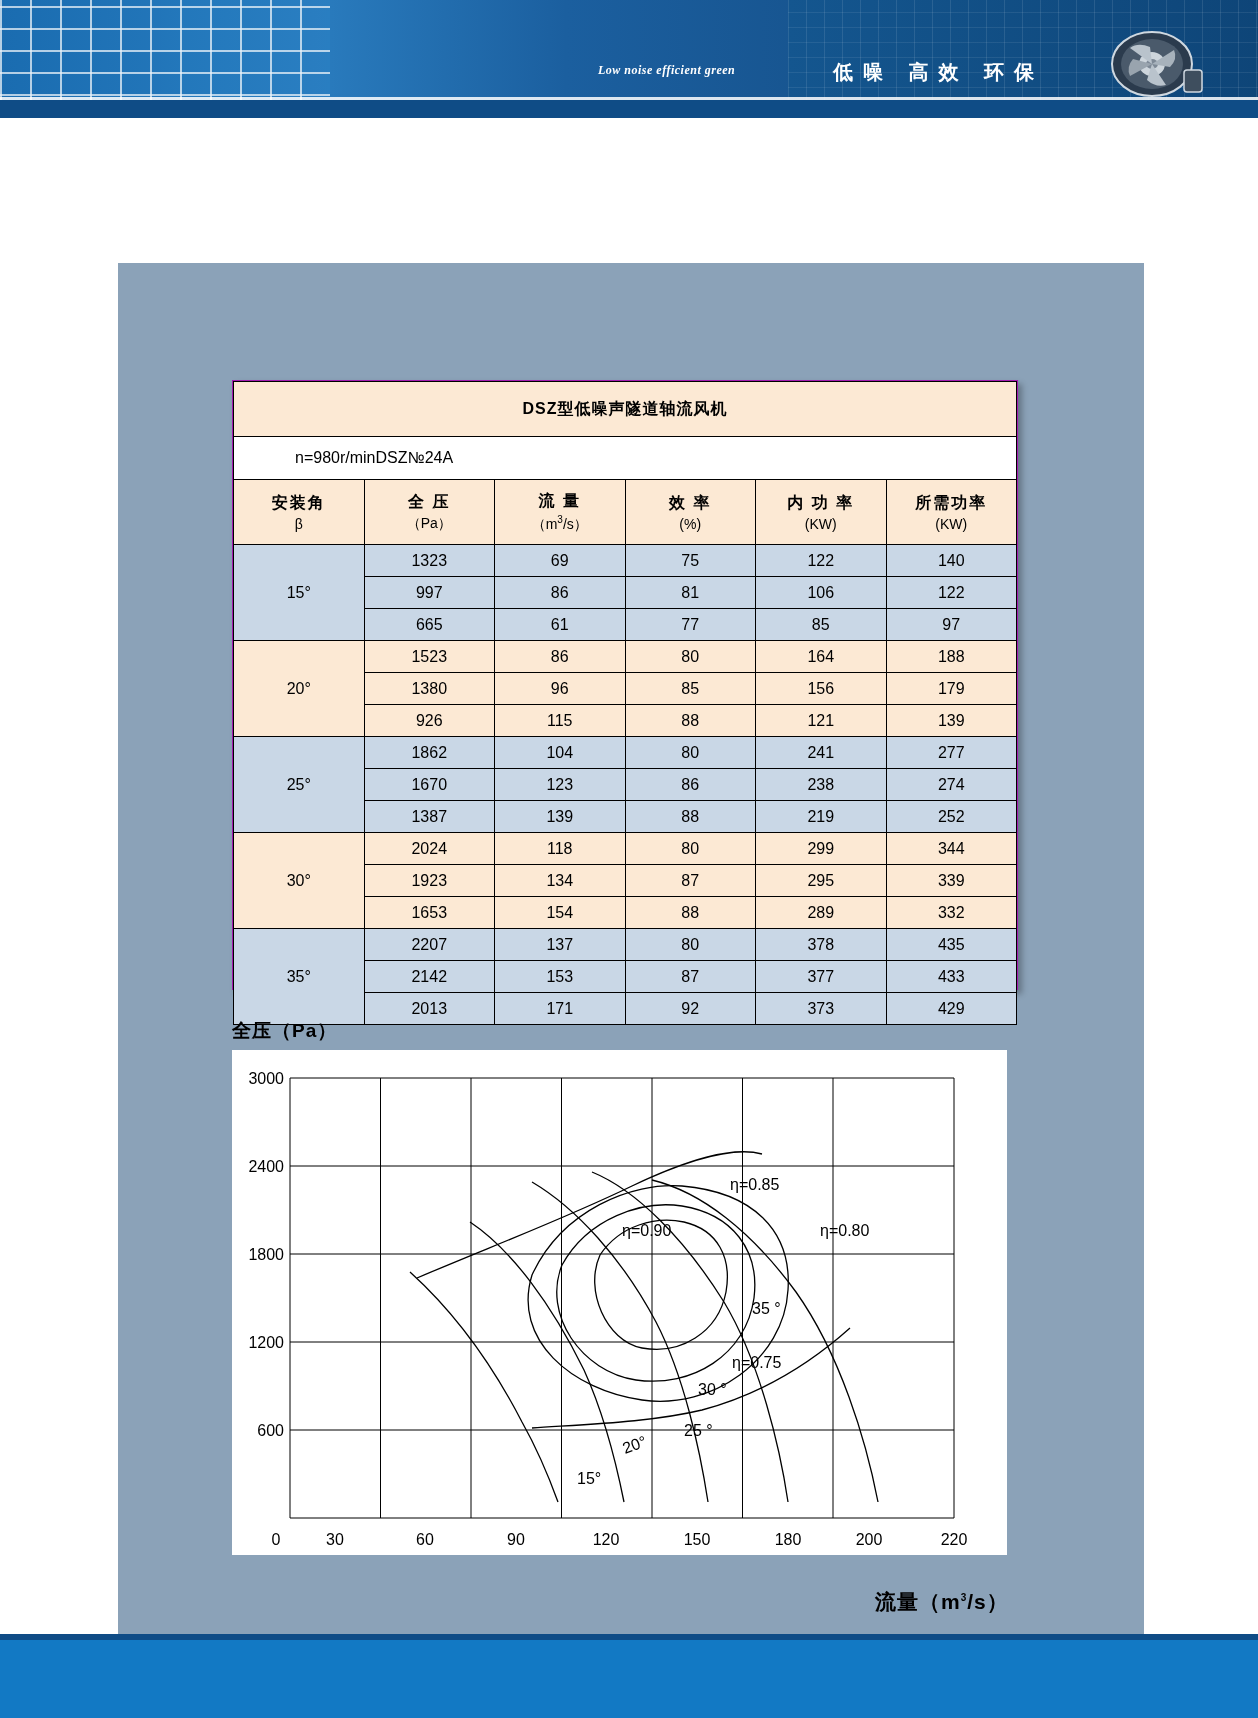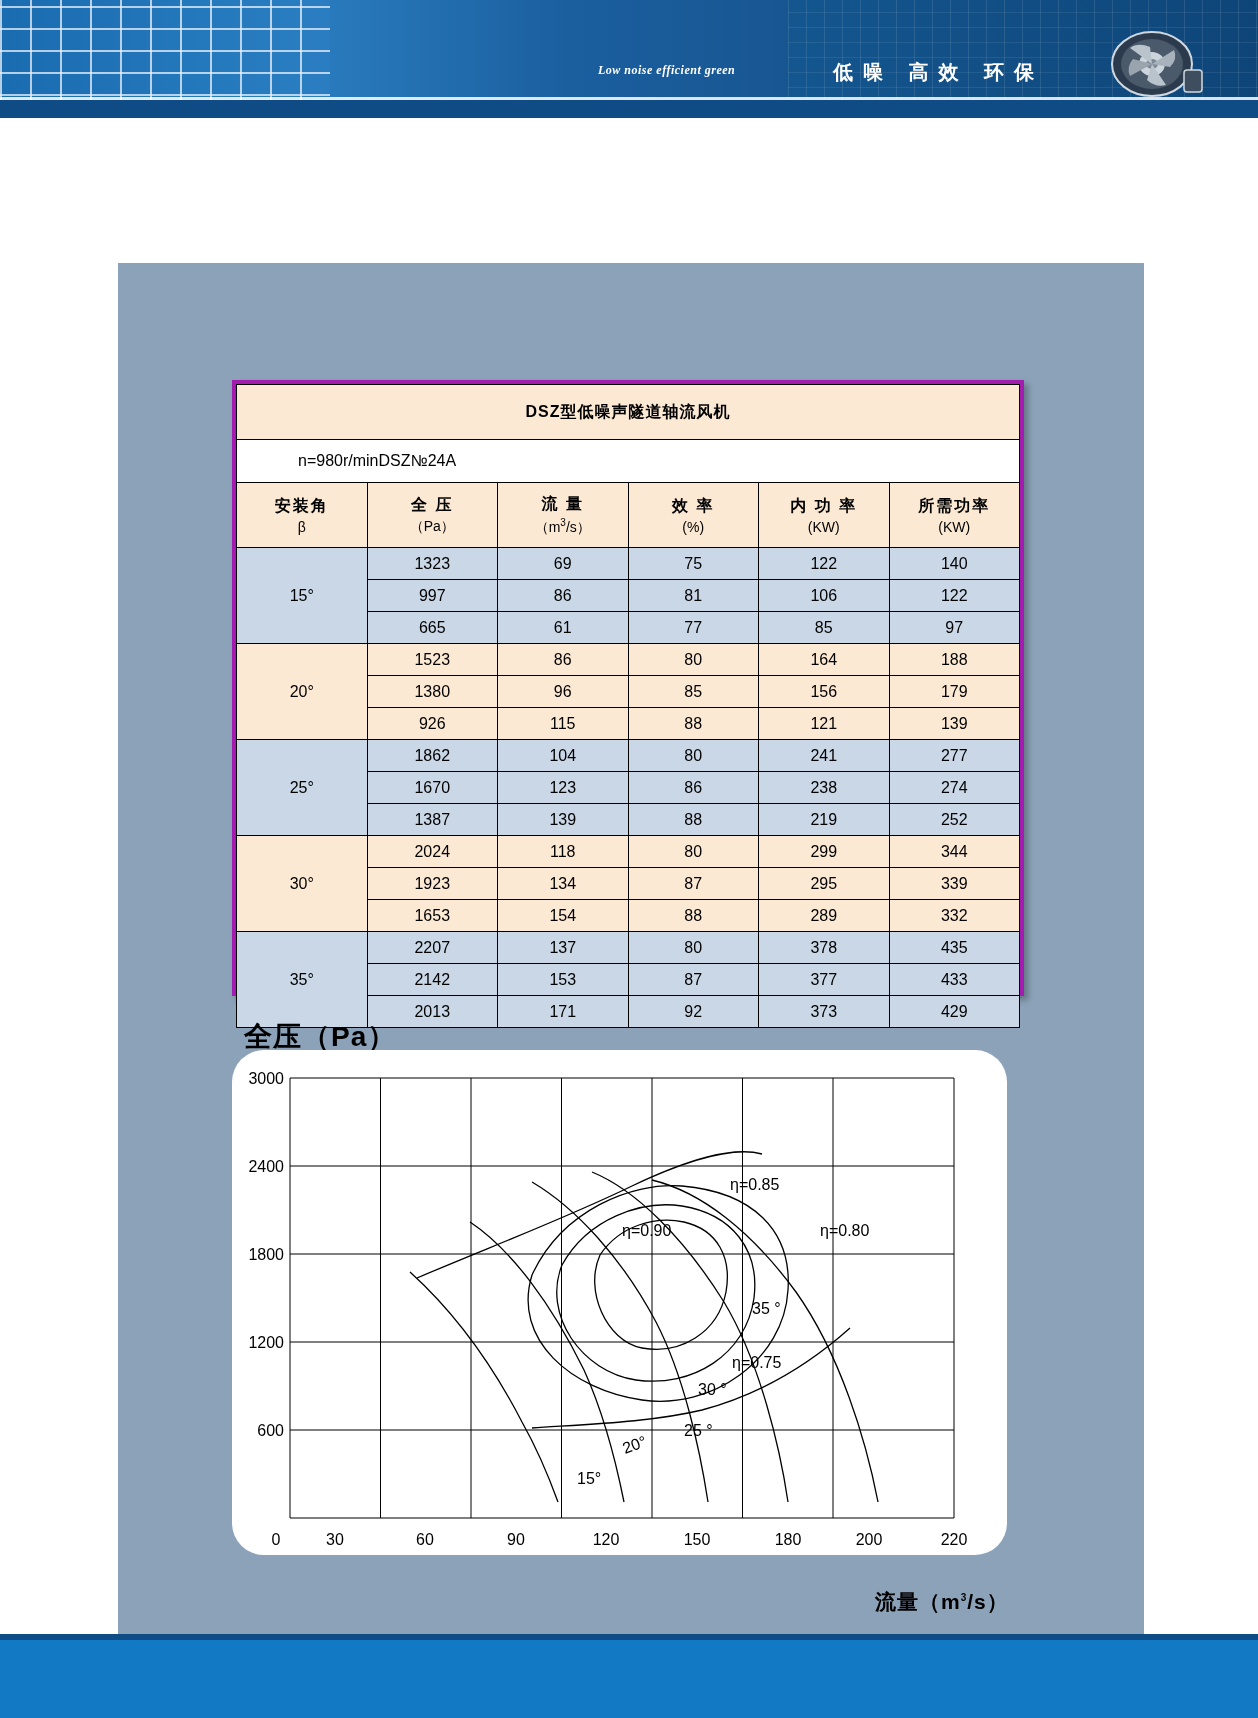--- a/index.html
+++ b/index.html
@@ -55,21 +55,21 @@
     position:absolute;left:0;top:118px;width:1258px;height:1480px;background:#ffffff;
   }
   .gray-panel{
     position:absolute;left:118px;top:145px;width:1026px;height:1418px;
     background:#8ba2b8;
   }
 
   
   .table-wrap{
     position:absolute;left:232px;top:262px;width:784px;height:608px;
-    background:#ffffff;border:4px solid #a21caf;
+    background:#ffffff;border:1px solid #a21caf;
     box-shadow:4px 4px 6px rgba(0,0,0,.28);
   }
   table.perf{
     border-collapse:collapse;width:100%;height:100%;table-layout:fixed;
   }
   table.perf td{
     border:1px solid #000;text-align:center;vertical-align:middle;
     font-size:16px;color:#000;
   }
   .t-title{
@@ -85,24 +85,24 @@
   .hdr .unit{display:block;font-size:14px;font-weight:normal;letter-spacing:0;margin-top:2px;}
   td.ang{background:#c9d7e6;font-size:18px;}
   td.ang.cream{background:#fce9d4;}
   tr.rowA td.val{background:#fce9d4;margin-left:24px;}
   tr.rowB td.val{background:#c9d7e6;}
   td.val{height:29px;}
   sup{font-size:10px;}
 
   
   .chart-ylabel{
-    position:absolute;left:244px;top:900px;font-size:28px;font-weight:bold;color:#000;letter-spacing:1px;
+    position:absolute;left:232px;top:900px;font-size:19px;font-weight:bold;color:#000;letter-spacing:1px;
   }
   .chart-box{
-    position:absolute;left:232px;top:932px;width:775px;height:505px;background:#ffffff;border-radius:32px;
+    position:absolute;left:232px;top:932px;width:775px;height:505px;background:#ffffff;
   }
   .chart-xlabel{
     position:absolute;left:855px;top:1470px;font-size:21px;font-weight:bold;color:#000;letter-spacing:1px;margin-left:20px;
   }
   .note{
     position:absolute;left:332px;top:1518px;font-size:17px;color:#000;letter-spacing:.5px;
   }
   .page-num{
     position:absolute;left:1140px;top:1570px;font-size:22px;color:#000;
   }

